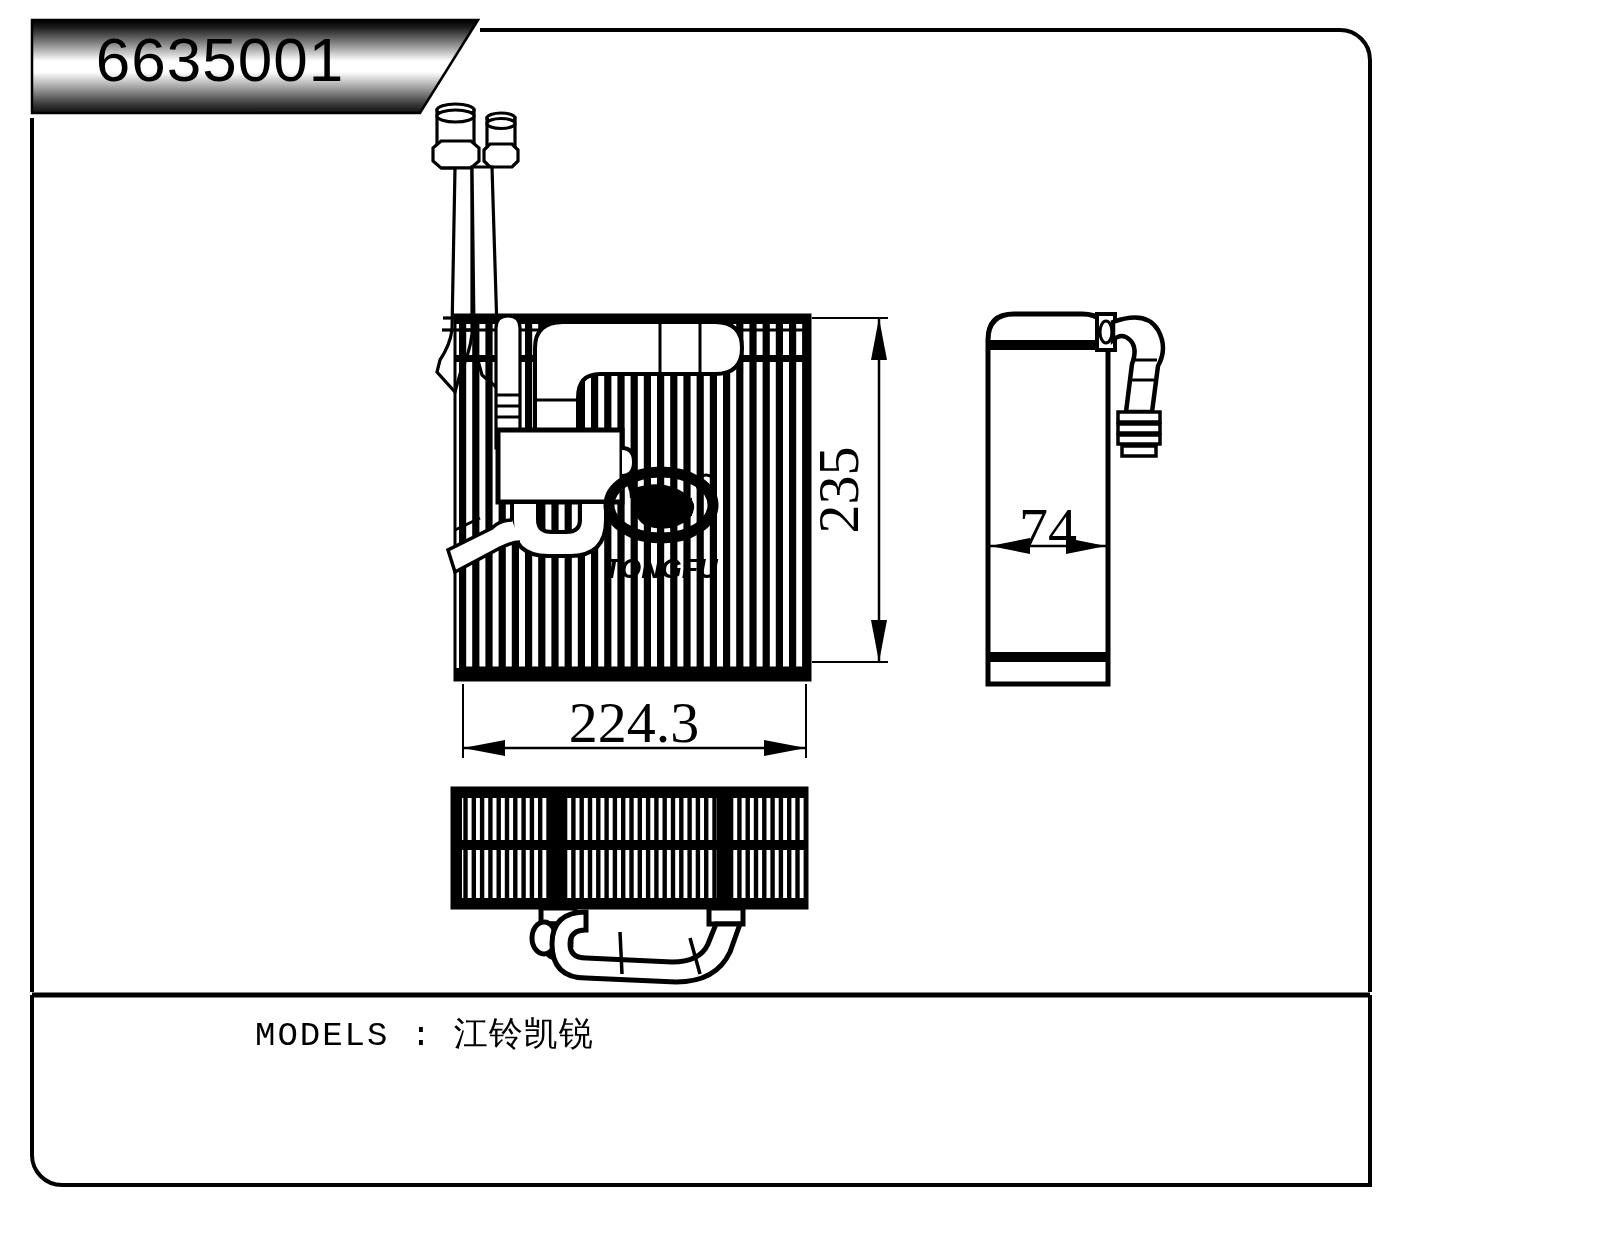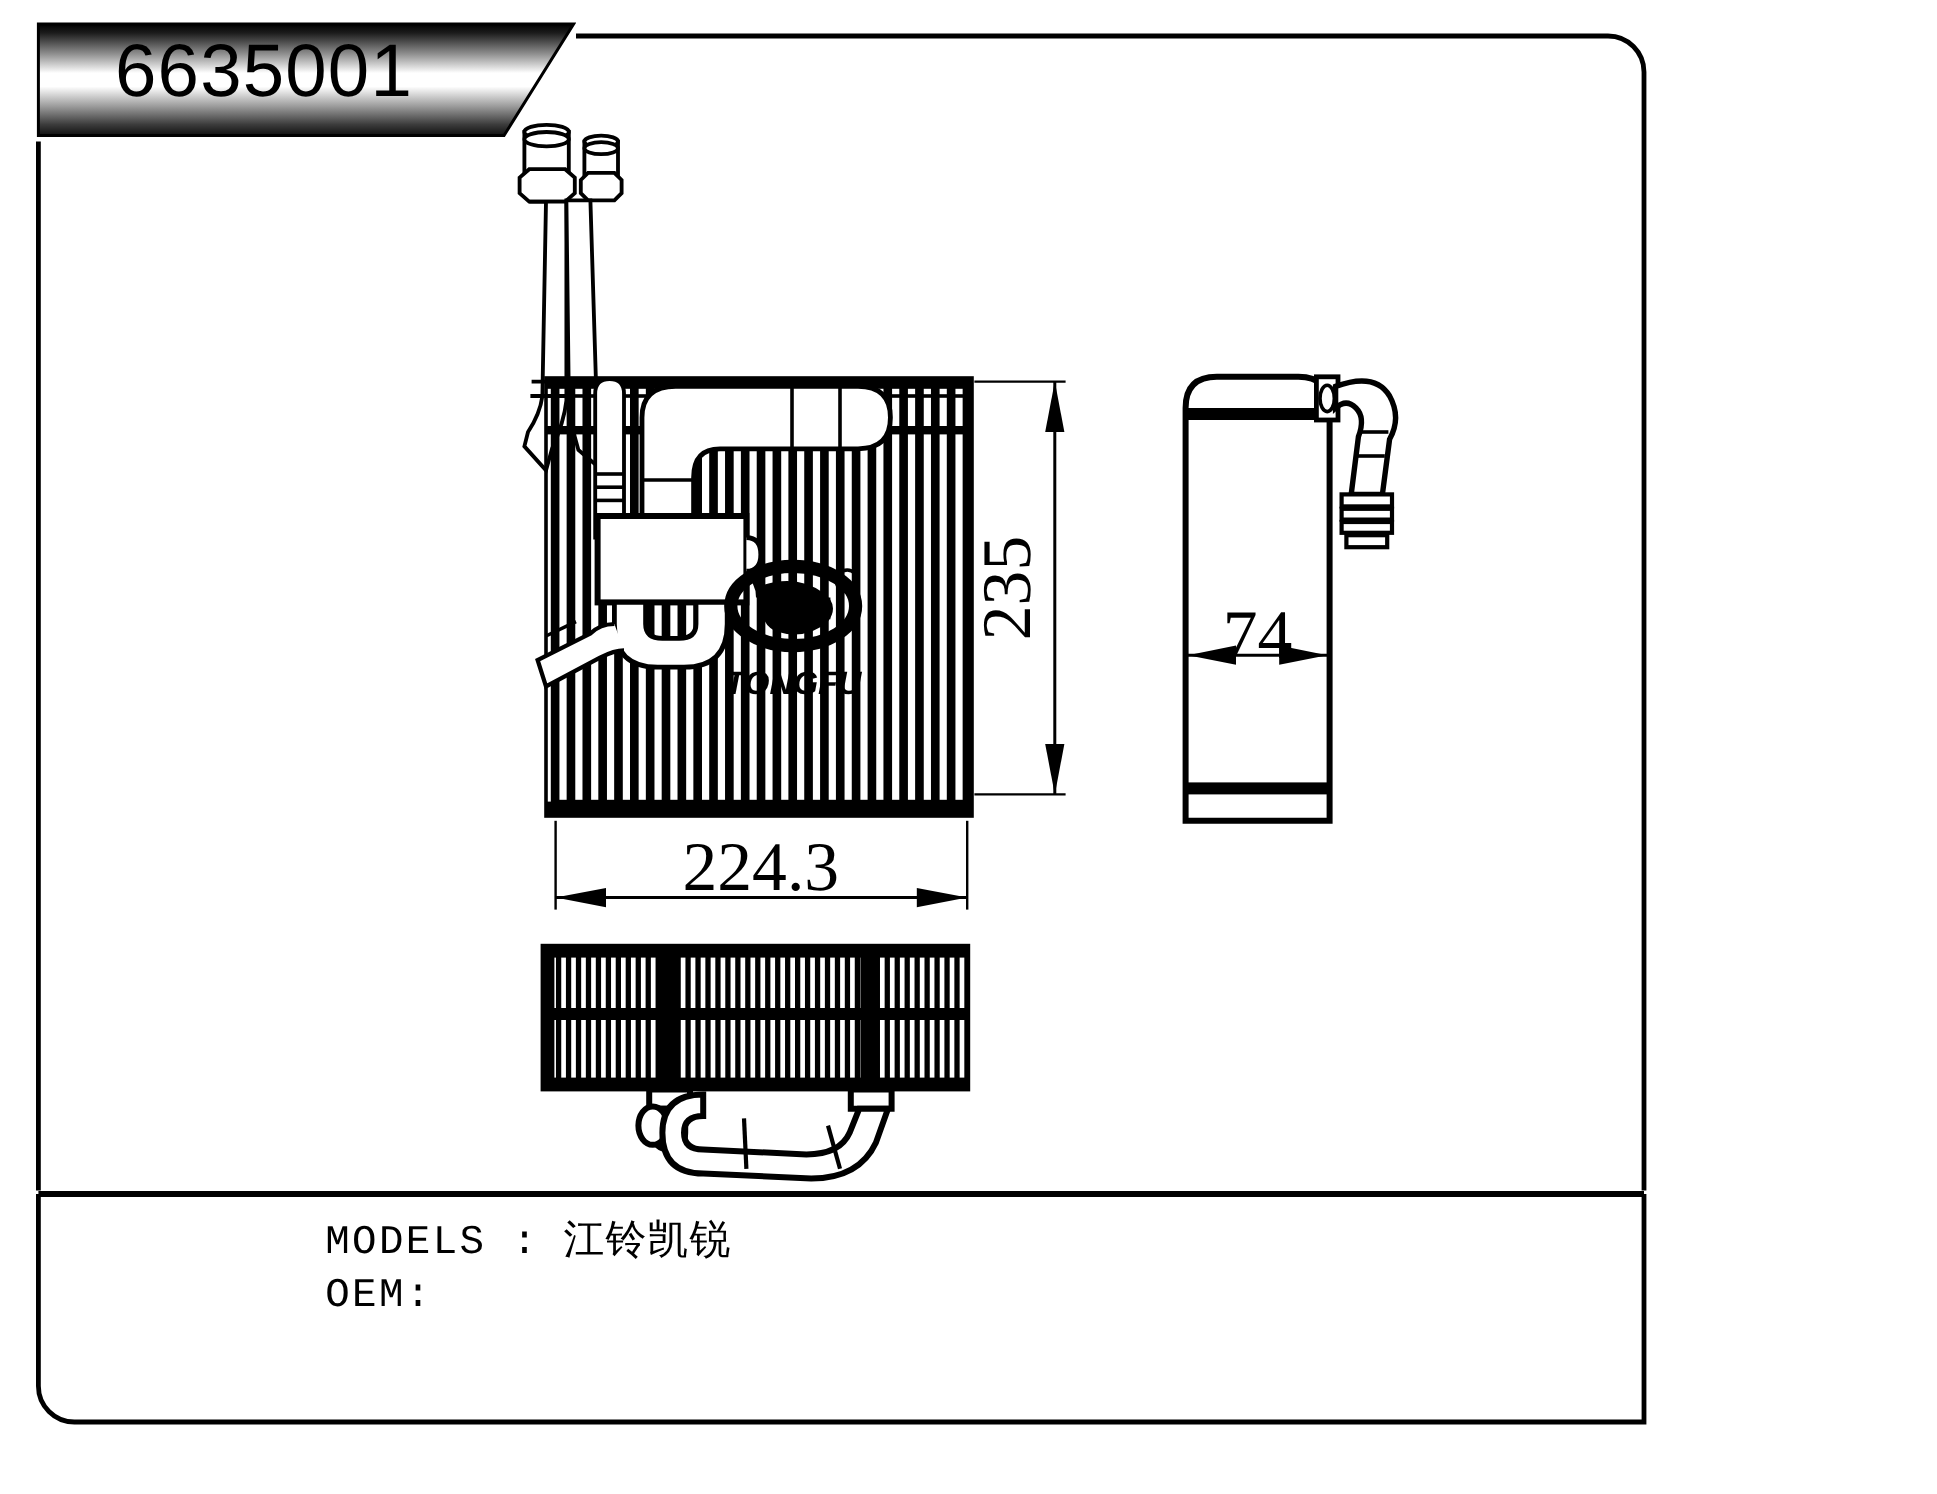--- a/index.html
+++ b/index.html
@@ -77,21 +77,20 @@
     top: 1012px;
     width: 900px;
   }
   .spec-line {
     font-family: "Liberation Mono", "DejaVu Sans Mono", monospace;
     font-size: 34px;
     color: #000000;
     line-height: 1.28;
     white-space: nowrap;
     letter-spacing: 1px;
-    margin-left: 16px;
   }
   .spec-line .label { letter-spacing: 2px; }
   .spec-line .cjk {
     font-family: "DejaVu Sans", sans-serif;
     letter-spacing: 1px;
   }
   .spec-line .num {
     font-family: "Liberation Serif", "DejaVu Serif", serif;
     letter-spacing: 0px;
   }
@@ -376,18 +375,15 @@
         <path d="M 690 938 L 700 974" stroke-width="3.5"></path>
       </g>
     </g>
 
   </svg>
 
   <div id="spec-block">
     <div class="spec-line">
       <span class="label">MODELS</span><span> : </span><span class="cjk">江铃凯锐</span>
     </div>
-    <div class="spec-line">
-      <span class="label">OEM:</span><span></span>
-    </div>
   </div>
 
 </div>
 
 </body></html>

